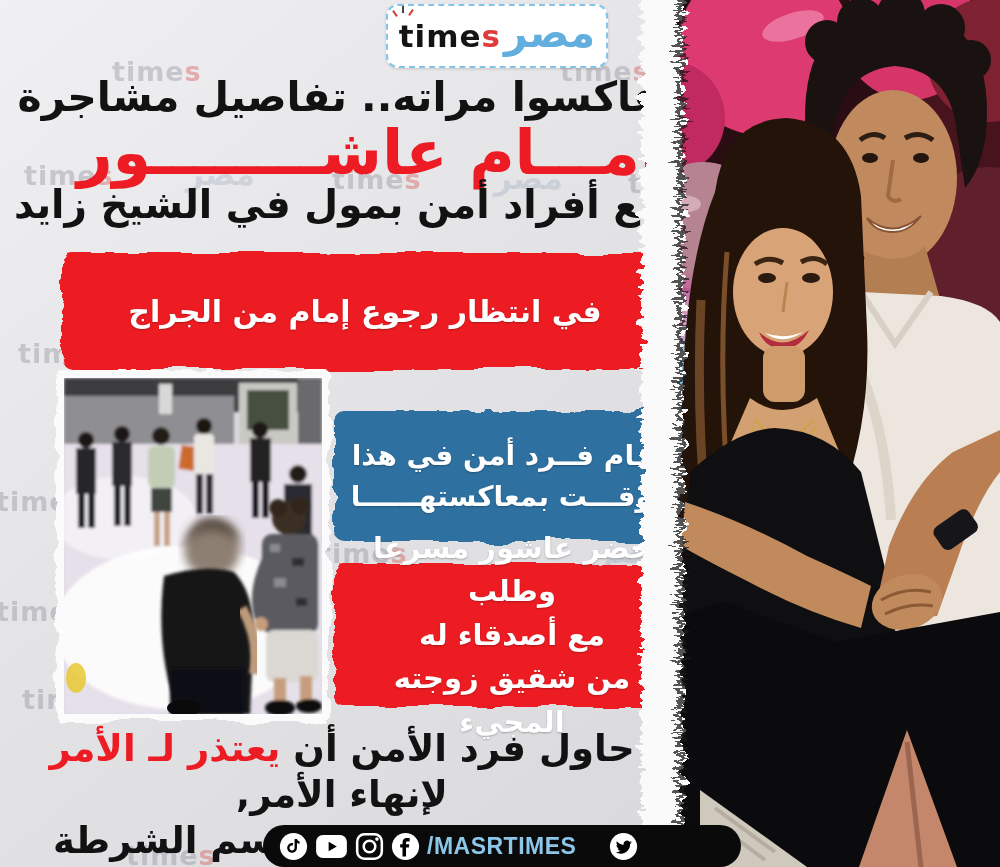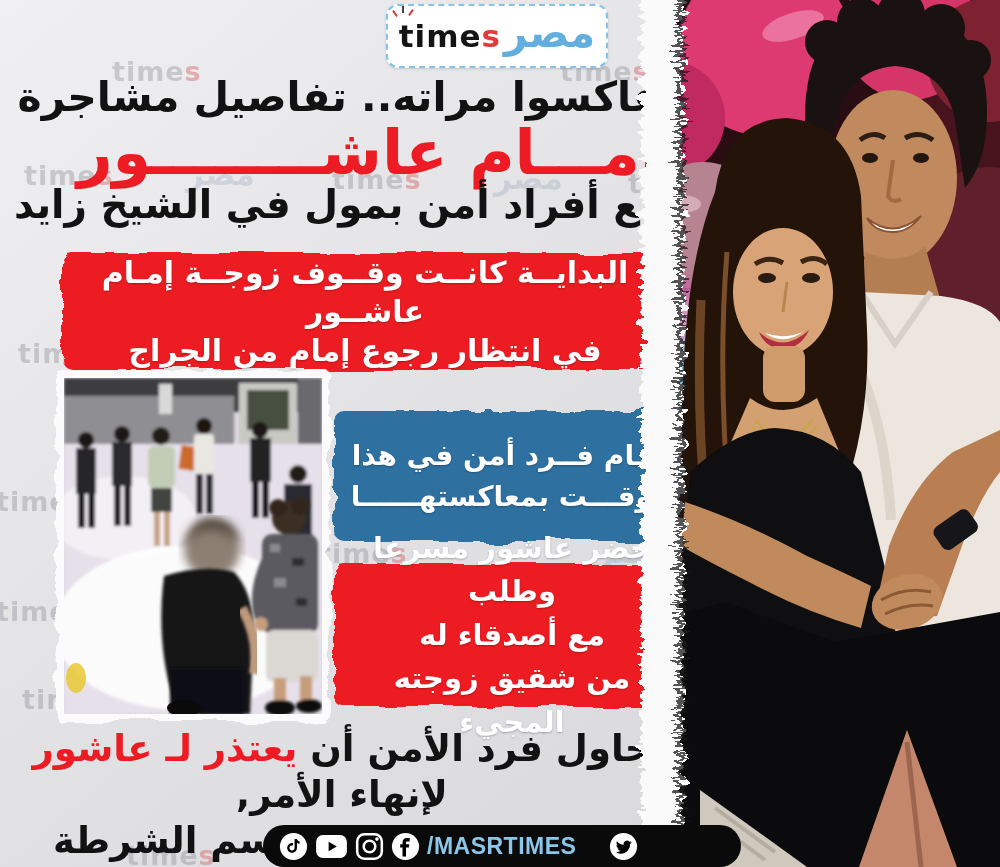--- a/index.html
+++ b/index.html
@@ -125,21 +125,20 @@
 
   <div class="headline">
     <span class="hl1">عاكسوا مراته..  تفاصيل مشاجرة</span>
     <span class="hl2">إمـــام عاشــــــــور</span>
     <span class="hl3">مع أفراد أمن بمول في الشيخ زايد</span>
   </div>
 
   <div class="banner banner1 b-red">
     <div class="banner-bg" style="filter:url(#rough)"></div>
     <div class="banner-text">
-      <span>البدايــة كانــت وقــوف زوجــة إمـام عاشــور</span>
       <span>في انتظار رجوع إمام من الجراج</span>
     </div>
   </div>
 
   <div class="cctv">
     <div class="cctv-frame"></div>
     <svg viewBox="0 0 258 336" preserveAspectRatio="none">
       <defs>
         <filter id="cblur">
             <feGaussianBlur stdDeviation="1.4"></feGaussianBlur>
@@ -224,21 +223,21 @@
   <div class="banner banner3 b-red">
     <div class="banner-bg" style="filter:url(#rough)"></div>
     <div class="banner-text">
       <span>حضر عاشور مسرعا وطلب</span>
       <span>مع أصدقاء له</span>
       <span>من شقيق زوجته المجيء</span>
     </div>
   </div>
 
   <div class="footer">
-    <div><span>حاول فرد الأمن أن </span><span class="red">يعتذر لـ عاشور</span><span> لإنهاء الأمر,</span></div>
+    <div><span>حاول فرد الأمن أن </span><span class="red">يعتذر لـ الأمر</span><span> لإنهاء الأمر,</span></div>
     <div>لكن توجه عاشور لقسم الشرطة لتحرير محضر</div>
   </div>
 
   <div class="photo">
     <svg class="scene" viewBox="0 0 345 867" preserveAspectRatio="none">
       <defs>
         <filter id="pblur2">
             <feGaussianBlur stdDeviation="8"></feGaussianBlur>
           </filter>
       </defs>

